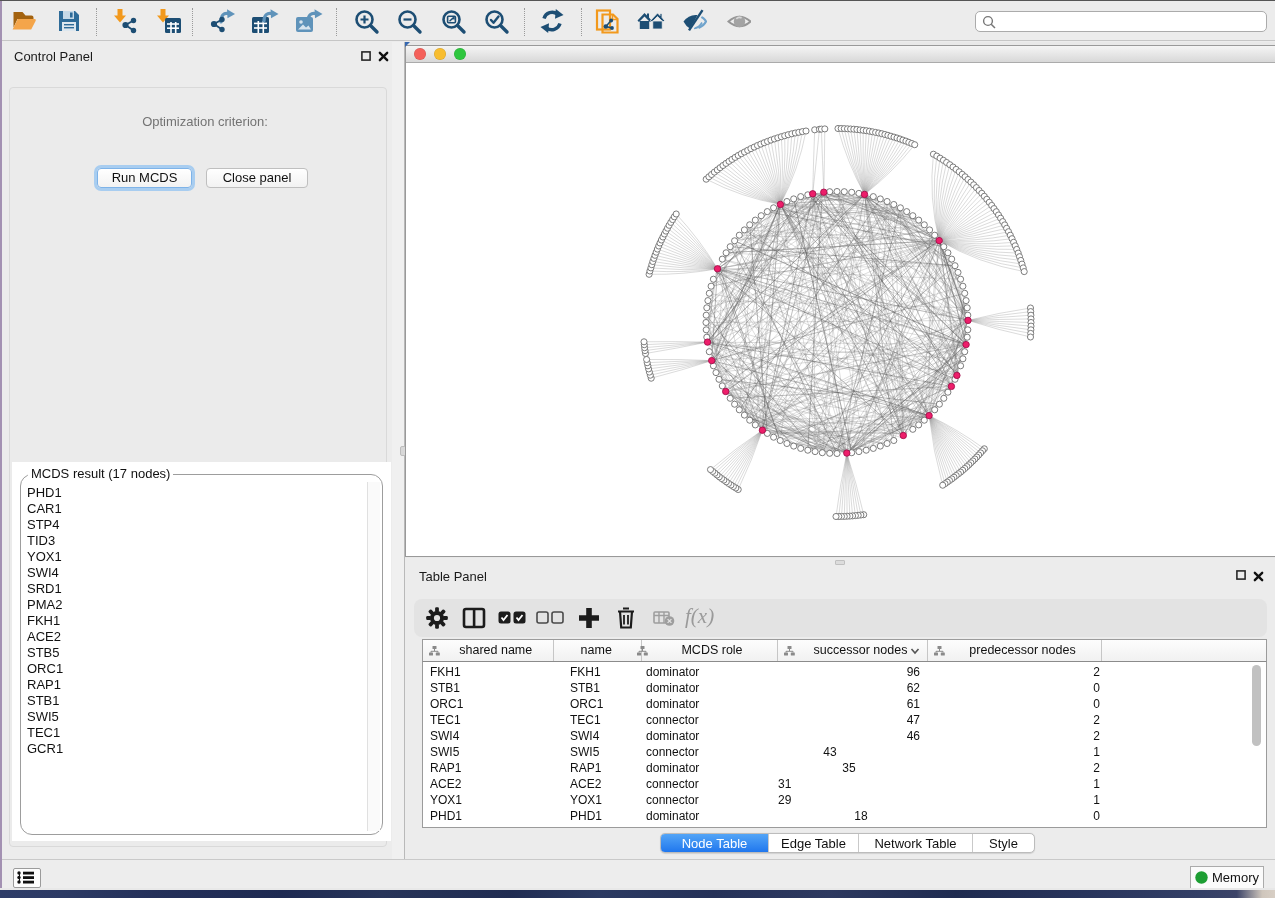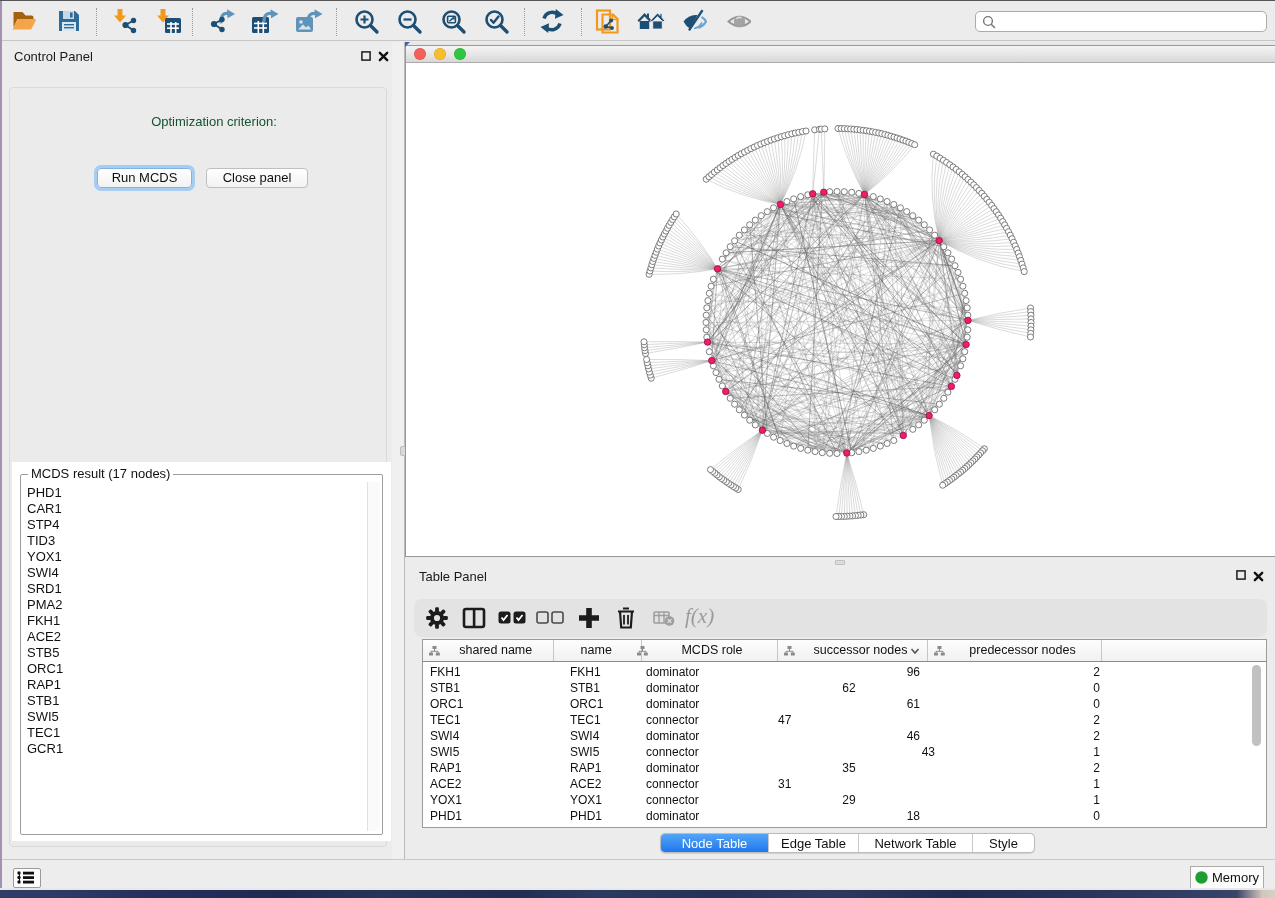--- a/index.html
+++ b/index.html
@@ -8,26 +8,26 @@
 .toolbar{left:2px;top:1px;width:1273px;height:40px;background:#ececec;border-bottom:1px solid #c6c6c6}
 .tsep{position:absolute;top:7px;height:28px;width:0;border-left:1px dotted #9a9a9a}
 .searchbox{position:absolute;left:973px;top:10px;width:292px;height:21px;background:#fff;border:1px solid #ababab;border-radius:5px}
 .ctrlpanel{left:2px;top:42px;width:390px;height:817px;background:#ececec}
 .cptitle{position:absolute;left:12px;top:7px;font-size:13px;color:#1a1a1a}
 .innerpanel{position:absolute;left:7px;top:45px;width:378px;height:760px;background:#ebebeb;border:1px solid #d9d9d9;border-radius:4px}
 .seg{position:absolute;display:flex;background:#fff;border:1px solid #bcbcbc;border-radius:5px;overflow:hidden;box-shadow:0 0.5px 1px rgba(0,0,0,0.12)}
 .seg div{font-size:13px;color:#111;text-align:center;border-right:1px solid #c9c9c9;display:flex;align-items:center;justify-content:center}
 .seg div:last-child{border-right:none}
 .seg .sel{background:linear-gradient(#53a5f7,#2077ee);color:#fff}
-.optlabel{position:absolute;left:17px;width:390px;text-align:center;top:72px;font-size:13px;color:#14532d}
+.optlabel{position:absolute;left:8px;width:390px;text-align:center;top:72px;font-size:13px;color:#737373}
 .dropdown{position:absolute;left:45px;top:95px;width:312px;height:21px;background:#fff;border:1px solid #b9b9b9;border-radius:4px;font-size:13px;color:#111;line-height:19px;text-align:center}
 .ddcap{position:absolute;right:-1px;top:-1px;width:20px;height:21px;border-radius:4px;background:linear-gradient(#5fa9f9,#1f74ef);box-shadow:inset 0 0 0 0.5px rgba(0,0,0,0.15)}
 .btn{position:absolute;height:20px;background:linear-gradient(#fff,#f2f2f2);border:1px solid #bfbfbf;border-radius:4px;font-size:13px;color:#111;text-align:center;line-height:18px}
 .focusring{box-shadow:0 0 0 3px #a8cdf0;border-color:#7eb3e8}
-.groupbox{position:absolute;left:18px;top:432px;width:363px;height:361px;border:1px solid #9d9d9d;border-radius:2px}
+.groupbox{position:absolute;left:18px;top:432px;width:363px;height:361px;border:1px solid #9d9d9d;border-radius:12px}
 .grouplabel{position:absolute;left:7px;top:-9px;background:#fff;padding:0 3px;font-size:13px;color:#111}
 .mcdslist{position:absolute;left:3px;top:10px;right:16px;bottom:3px;font-size:13px;color:#111;line-height:16px;padding-left:3px}
 .mcdstrack{position:absolute;right:2px;top:7px;width:13px;bottom:3px;background:#fafafa;border-left:1px solid #e0e0e0}
 .whitebox{position:absolute;left:10px;top:420px;width:379px;height:379px;background:#fff}
 .vsplit{left:392px;top:42px;width:13px;height:817px;background:#f0f0f0;border-right:1px solid #b9b9b9}
 .vgrip{position:absolute;left:8px;top:404px;width:7px;height:10px;background:#d8d8d8;border:1px solid #bdbdbd;border-radius:2px}
 .deskarea{left:405px;top:42px;width:870px;height:516px;background:#e8e8e8}
 .iframe{position:absolute;left:0px;top:3px;right:0;bottom:1px;background:#fff;border:1px solid #999;border-right:none}
 .ifr-title{position:absolute;left:0;top:0;right:0;height:17px;background:linear-gradient(#f5f5f5,#d8d8d8);border-bottom:1px solid #ababab}
 .tl{position:absolute;top:2px;width:12px;height:12px;border-radius:50%}
@@ -1286,77 +1286,77 @@
         <span class="tc" style="left:7px">FKH1</span>
         <span class="tc" style="left:147px">FKH1</span>
         <span class="tc" style="left:223px">dominator</span>
         <span class="tc" style="left:355px;width:142px;text-align:right">96</span>
         <span class="tc" style="left:505px;width:172px;text-align:right">2</span>
       </div>
 <div class="trow" style="top:18px">
         <span class="tc" style="left:7px">STB1</span>
         <span class="tc" style="left:147px">STB1</span>
         <span class="tc" style="left:223px">dominator</span>
-        <span class="tc" style="left:355px;width:142px;text-align:center">62</span>
+        <span class="tc" style="left:355px;width:142px;text-align:right">62</span>
         <span class="tc" style="left:505px;width:172px;text-align:right">0</span>
       </div>
 <div class="trow" style="top:34px">
         <span class="tc" style="left:7px">ORC1</span>
         <span class="tc" style="left:147px">ORC1</span>
         <span class="tc" style="left:223px">dominator</span>
         <span class="tc" style="left:355px;width:142px;text-align:right">61</span>
         <span class="tc" style="left:505px;width:172px;text-align:right">0</span>
       </div>
 <div class="trow" style="top:50px">
         <span class="tc" style="left:7px">TEC1</span>
         <span class="tc" style="left:147px">TEC1</span>
         <span class="tc" style="left:223px">connector</span>
-        <span class="tc" style="left:355px;width:142px;">47</span>
+        <span class="tc" style="left:355px;width:142px;text-align:right">47</span>
         <span class="tc" style="left:505px;width:172px;text-align:right">2</span>
       </div>
 <div class="trow" style="top:66px">
         <span class="tc" style="left:7px">SWI4</span>
         <span class="tc" style="left:147px">SWI4</span>
         <span class="tc" style="left:223px">dominator</span>
         <span class="tc" style="left:355px;width:142px;text-align:right">46</span>
         <span class="tc" style="left:505px;width:172px;text-align:right">2</span>
       </div>
 <div class="trow" style="top:82px">
         <span class="tc" style="left:7px">SWI5</span>
         <span class="tc" style="left:147px">SWI5</span>
         <span class="tc" style="left:223px">connector</span>
-        <span class="tc" style="left:370px;width:142px;text-align:right">43</span>
+        <span class="tc" style="left:336px;width:142px;text-align:center">43</span>
         <span class="tc" style="left:505px;width:172px;text-align:right">1</span>
       </div>
 <div class="trow" style="top:98px">
         <span class="tc" style="left:7px">RAP1</span>
         <span class="tc" style="left:147px">RAP1</span>
         <span class="tc" style="left:223px">dominator</span>
         <span class="tc" style="left:355px;width:142px;text-align:center">35</span>
         <span class="tc" style="left:505px;width:172px;text-align:right">2</span>
       </div>
 <div class="trow" style="top:114px">
         <span class="tc" style="left:7px">ACE2</span>
         <span class="tc" style="left:147px">ACE2</span>
         <span class="tc" style="left:223px">connector</span>
         <span class="tc" style="left:355px;width:142px;">31</span>
         <span class="tc" style="left:505px;width:172px;text-align:right">1</span>
       </div>
 <div class="trow" style="top:130px">
         <span class="tc" style="left:7px">YOX1</span>
         <span class="tc" style="left:147px">YOX1</span>
         <span class="tc" style="left:223px">connector</span>
-        <span class="tc" style="left:355px;width:142px;text-align:center">29</span>
+        <span class="tc" style="left:355px;width:142px;text-align:left">29</span>
         <span class="tc" style="left:505px;width:172px;text-align:right">1</span>
       </div>
 <div class="trow" style="top:146px">
         <span class="tc" style="left:7px">PHD1</span>
         <span class="tc" style="left:147px">PHD1</span>
         <span class="tc" style="left:223px">dominator</span>
-        <span class="tc" style="left:355px;width:142px;text-align:right">18</span>
+        <span class="tc" style="left:367px;width:142px;text-align:center">18</span>
         <span class="tc" style="left:505px;width:172px;text-align:right">0</span>
       </div>
     </div>
   <div class="vtrack"></div>
 <div class="scrollthumb" style="left:847px;top:99px;width:9px;height:81px"></div>
   <div class="seg btabs" style="height:20px">
     <div class="sel" style="width:108px">Node Table</div>
       <div style="width:90px">Edge Table</div>
       <div style="width:114px">Network Table</div>
       <div style="width:61px">Style</div>

